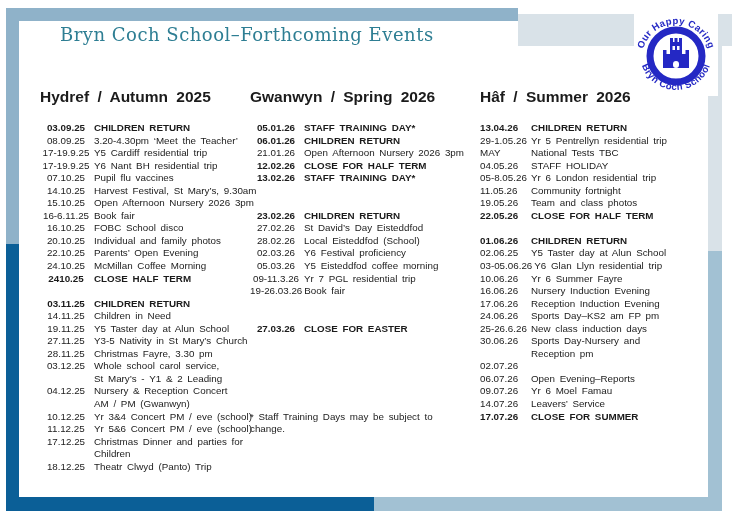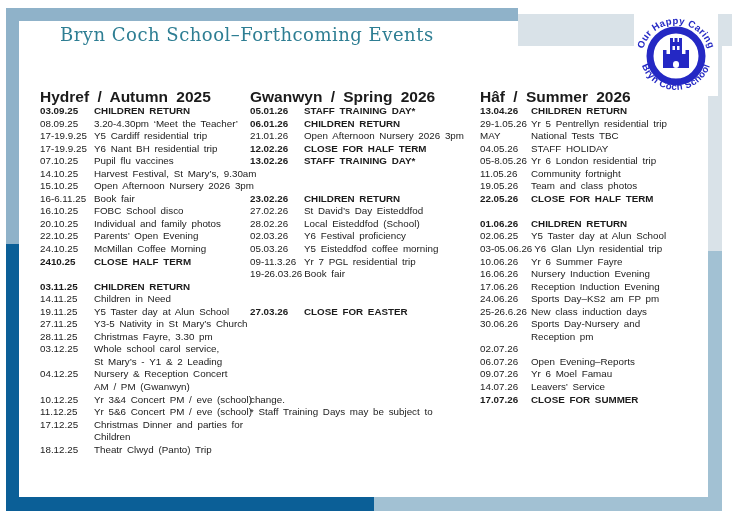--- a/index.html
+++ b/index.html
@@ -26,26 +26,26 @@
   
   .logo{position:absolute;left:634px;top:12px;width:84px;height:84px;}
   .logo text{font-family:"Liberation Sans", sans-serif;font-size:9.6px;font-weight:bold;letter-spacing:0.4px;}
   
   .col{position:absolute;top:88px;}
   .col.c0{left:40px;width:216px;}
   .col.c1{left:250px;width:216px;}
   .col.c2{left:480px;width:242px;}
   .col-header{
     font-size:15.5px;font-weight:bold;line-height:17px;height:17px;
-    word-spacing:4px;white-space:nowrap;
+    word-spacing:4px;white-space:nowrap;margin-bottom:17px;
   }
   .row{display:flex;height:12.55px;line-height:12.55px;font-size:9.8px;white-space:nowrap;}
   .row.bold{font-weight:bold;}
   .date{flex:0 0 auto;white-space:nowrap;padding-right:2px;}
-  .c0 .date,.c1 .date{min-width:52px;}
+  .c0 .date,.c1 .date{min-width:52px;text-align:center;}
   .c2 .date{min-width:49px;}
   .desc{flex:1 1 auto;word-spacing:2px;white-space:nowrap;}
   .row.full span{word-spacing:2px;}
 </style>
 </head>
 <body>
 
 <div class="frame f-topbar" style="background: rgb(143, 178, 201);"></div>
 <div class="frame f-lefttop" style="background: rgb(143, 178, 201);"></div>
 <div class="frame f-leftbottom" style="background: rgb(11, 95, 151);"></div>
@@ -287,24 +287,24 @@
       </div>
       <div class="row">
         <span class="date"></span>
         <span class="desc"></span>
       </div>
       <div class="row">
         <span class="date"></span>
         <span class="desc"></span>
       </div>
       <div class="row full">
+        <span>* Staff Training Days may be subject to</span>
+      </div>
+      <div class="row full">
         <span>change.</span>
-      </div>
-      <div class="row full">
-        <span>* Staff Training Days may be subject to</span>
       </div>
     </div>
 </div>
 
 <div class="col c2">
   <div class="col-header">Hâf / Summer 2026</div>
   <div class="rows">
       <div class="row bold">
         <span class="date">13.04.26</span>
         <span class="desc">CHILDREN RETURN</span>

